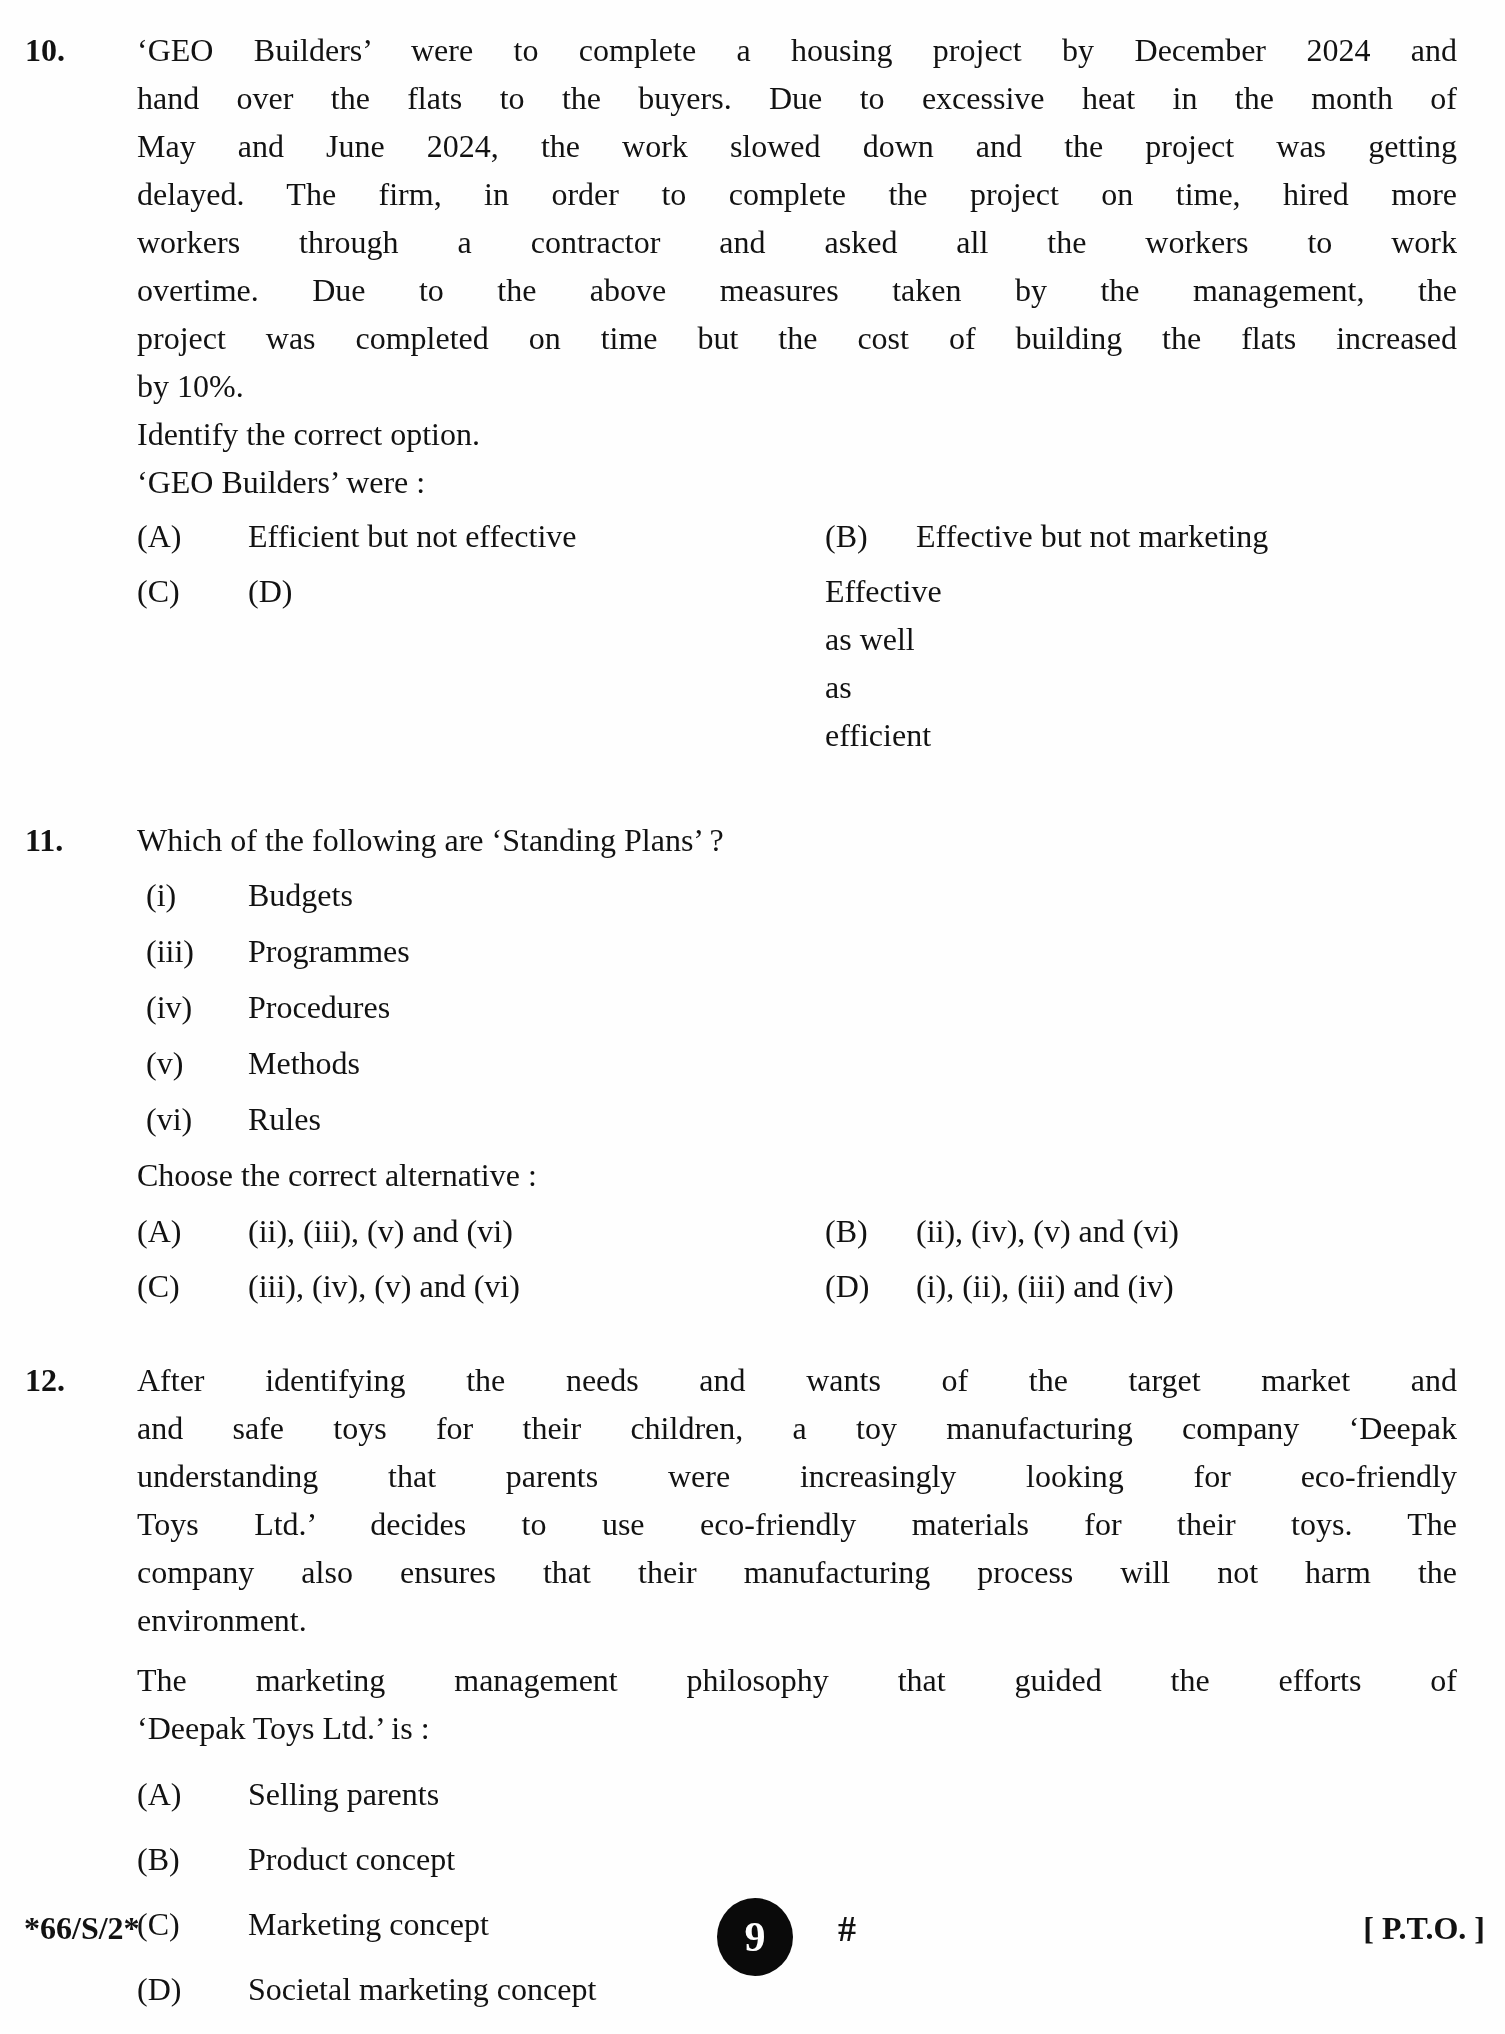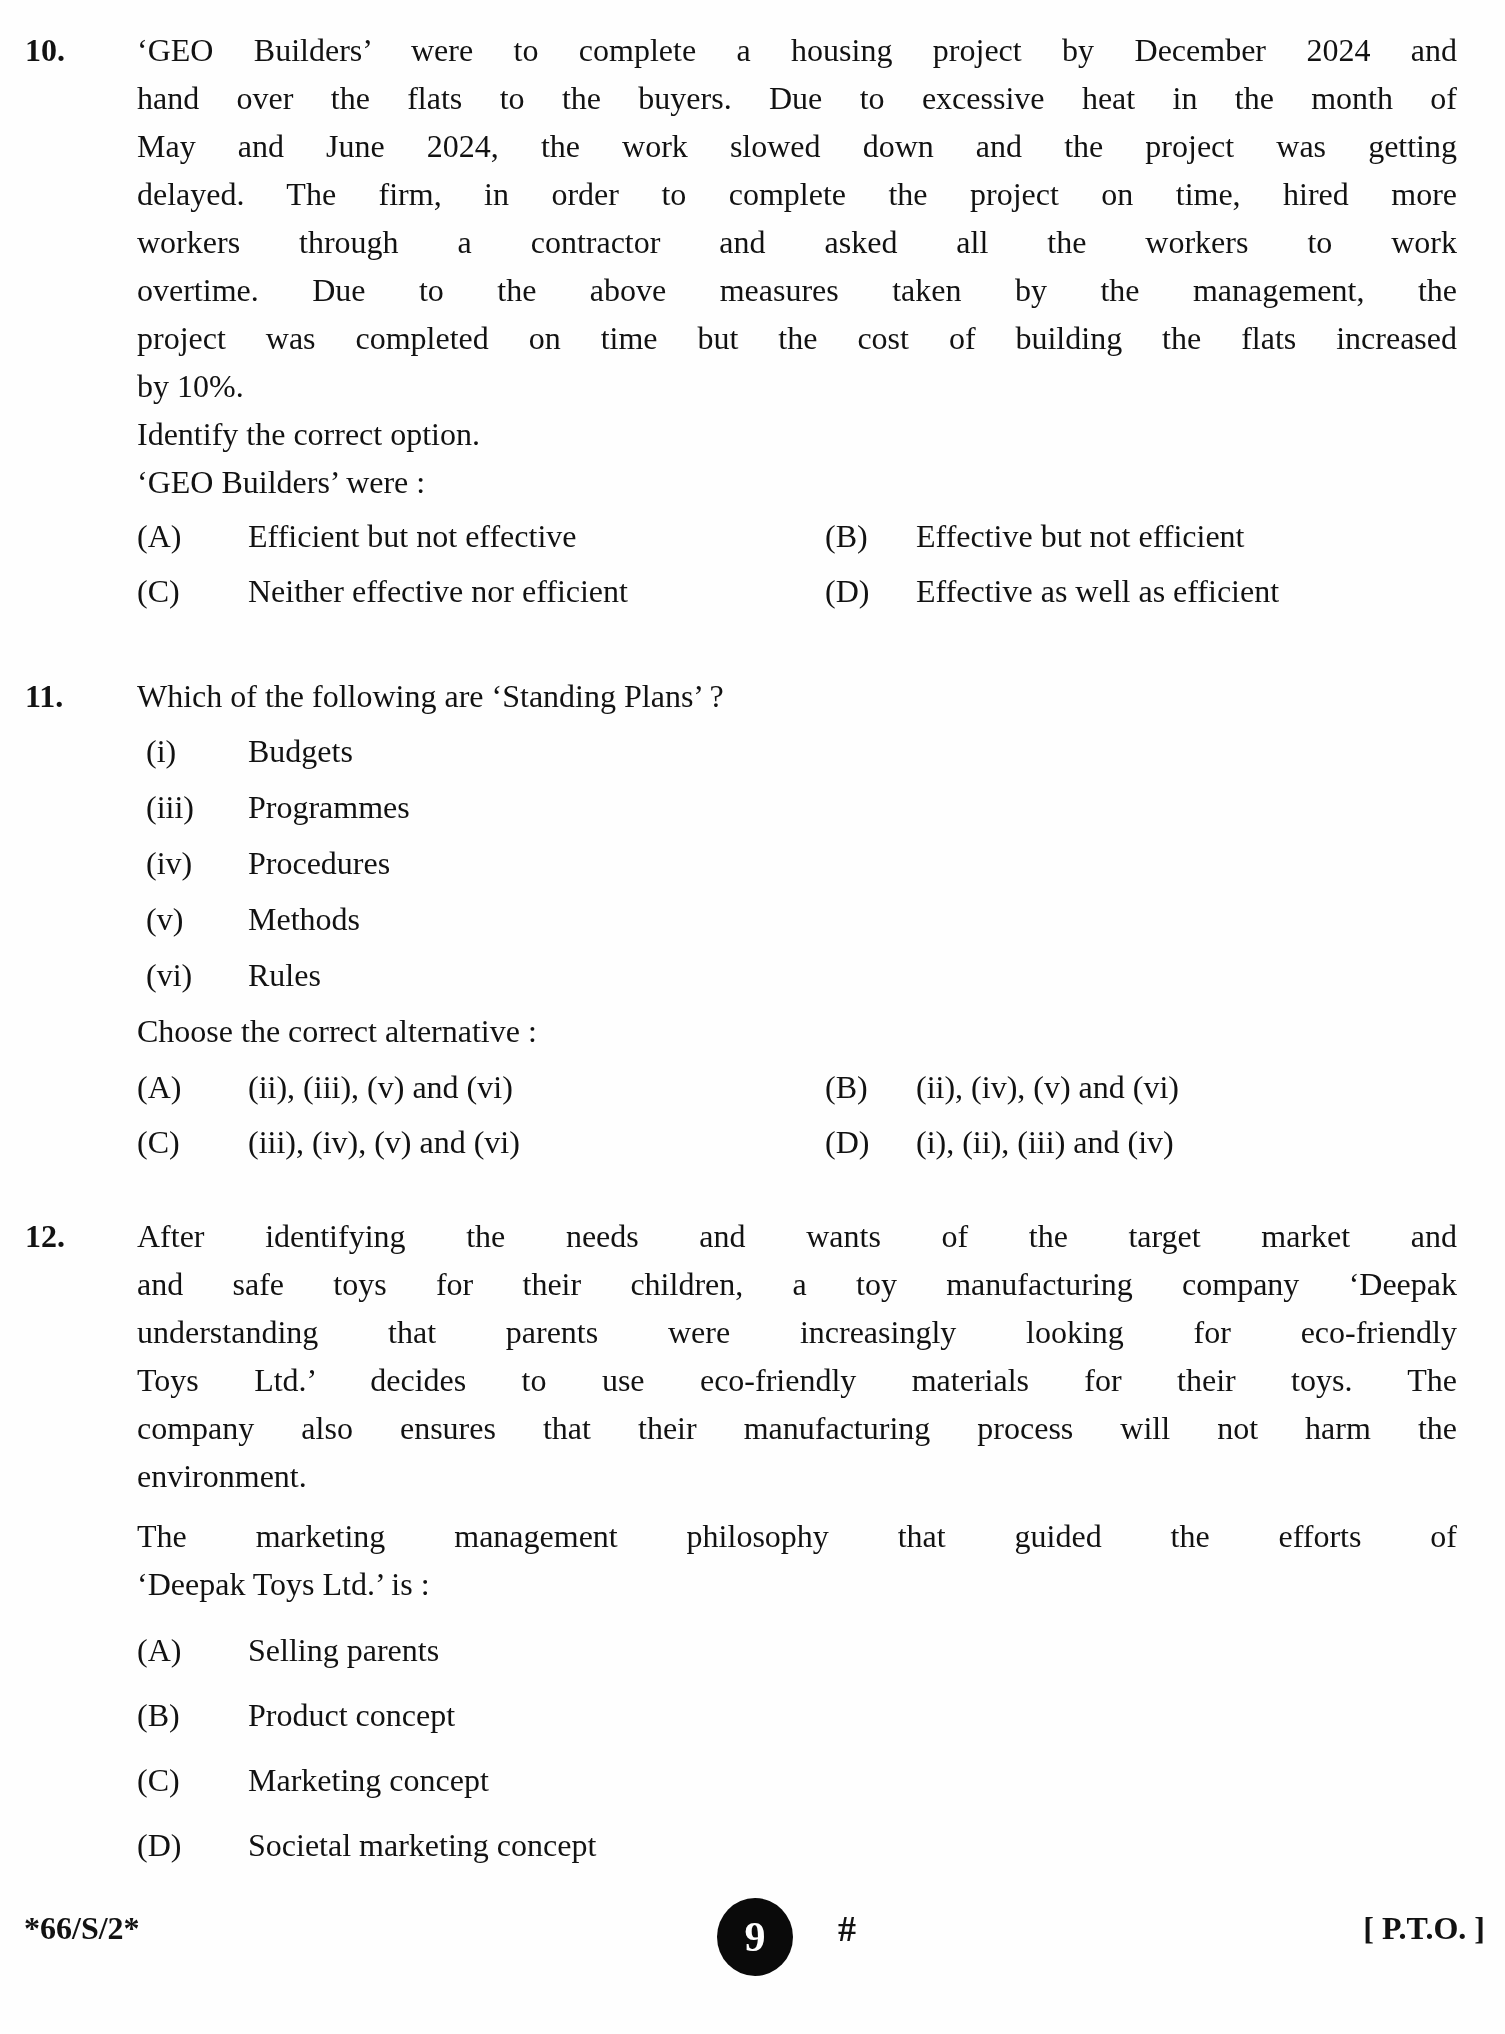--- a/index.html
+++ b/index.html
@@ -93,23 +93,22 @@
         <div class="pline jline">workers through a contractor and asked all the workers to work</div>
         <div class="pline jline">overtime. Due to the above measures taken by the management, the</div>
         <div class="pline jline">project was completed on time but the cost of building the flats increased</div>
         <div class="pline">by 10%.</div>
         <div class="pline">Identify the correct option.</div>
         <div class="pline">‘GEO Builders’ were :</div>
         <div class="opts4">
           <span class="olabel">(A)</span>
           <span class="otext">Efficient but not effective</span>
           <span class="olabel">(B)</span>
-          <span class="otext">Effective but not efficient</span>
+          <span class="otext">Effective but not marketing</span>
           <span class="olabel">(C)</span>
-          <span class="otext">Neither effective nor efficient</span>
           <span class="olabel">(D)</span>
           <span class="otext">Effective as well as efficient</span>
         </div>
       </div>
     </section>
 
     <section class="q q11">
       <div class="qnum">11.</div>
       <div class="qbody">
         <div class="pline">Which of the following are ‘Standing Plans’ ?</div>

